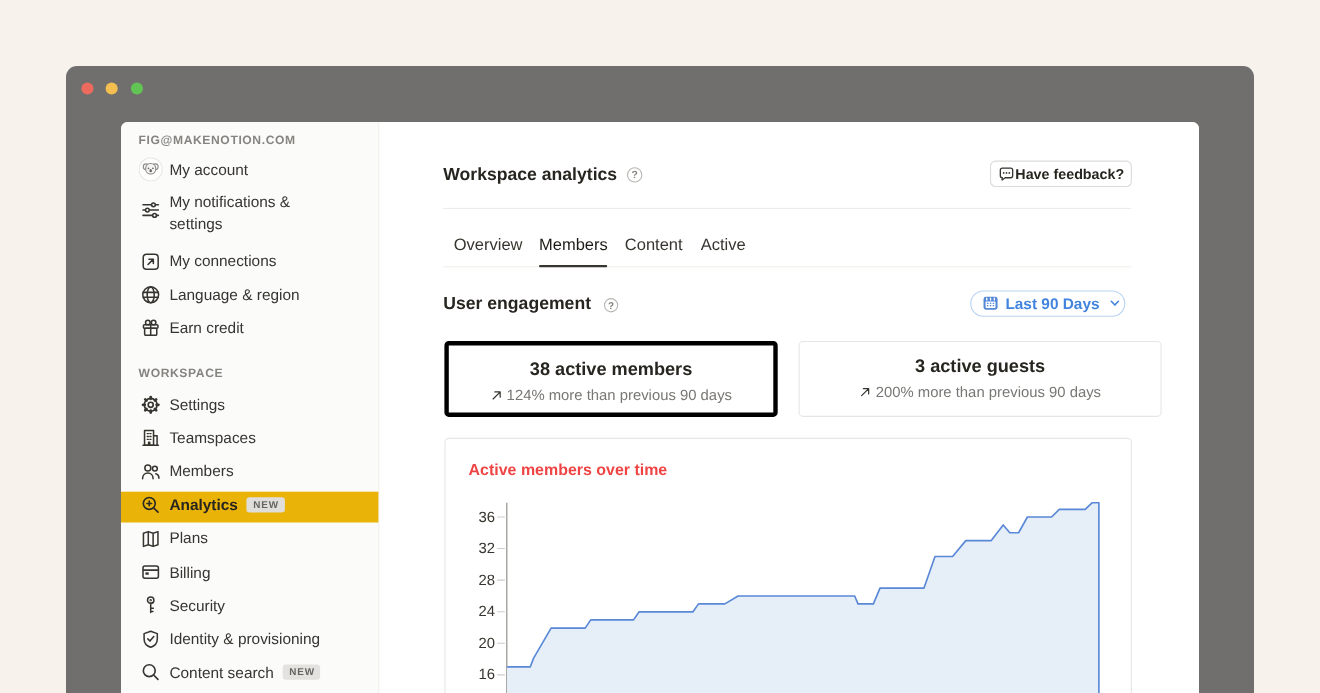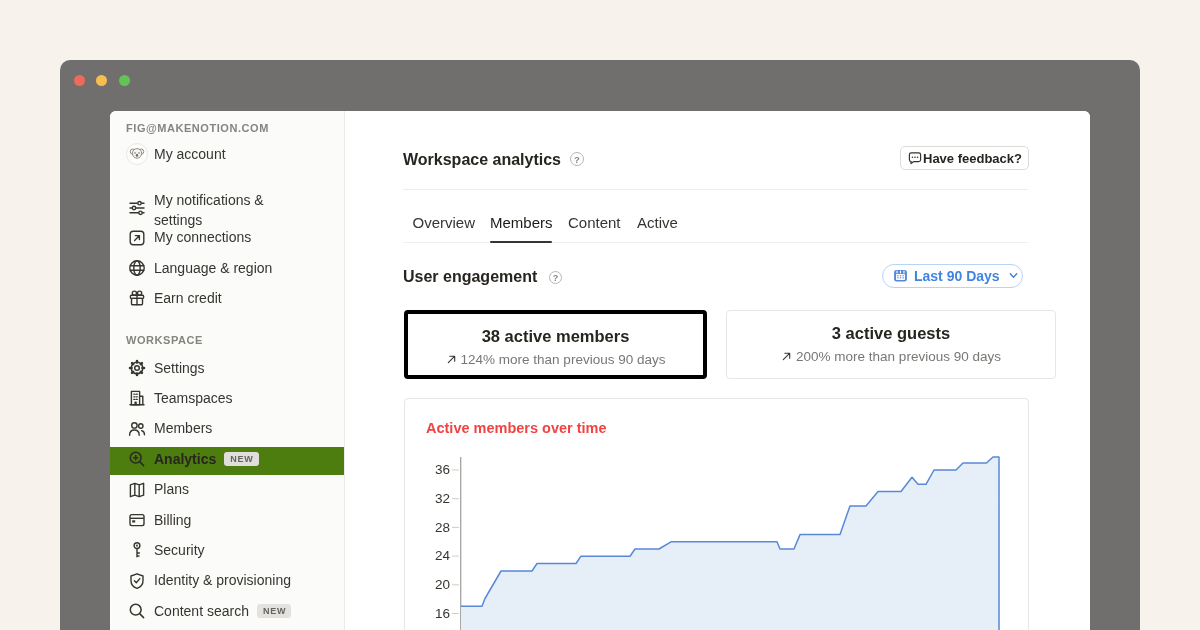--- a/index.html
+++ b/index.html
@@ -40,21 +40,21 @@
             <g fill="#6E6C67">
               <circle cx="9" cy="10" r="0.8"></circle>
               <circle cx="13" cy="10" r="0.8"></circle>
               <ellipse cx="11" cy="12.2" rx="1.2" ry="1.5"></ellipse>
             </g>
           </svg>
         </div>
         <div class="lbl">My account</div>
       </div>
 
-      <div class="srow" style="top:74px;height:48px;">
+      <div class="srow" style="top:57px;height:48px;">
         <div class="ic" style="top:13px;">
           <svg width="20" height="20" viewBox="0 0 20 20" stroke="#37352F" stroke-width="1.4" fill="none" stroke-linecap="round">
             <path d="M3,5.2 H17 M3,10 H17 M3,14.8 H17"></path>
             <circle cx="12.5" cy="5.2" r="1.7" fill="#FBFBFA"></circle>
             <circle cx="7" cy="10" r="1.7" fill="#FBFBFA"></circle>
             <circle cx="13.5" cy="14.8" r="1.7" fill="#FBFBFA"></circle>
           </svg>
         </div>
         <div class="lbl" style="top:4.5px;line-height:20px;">My notifications &amp;<br>settings</div>
       </div>
@@ -126,21 +126,21 @@
           <svg width="20" height="20" viewBox="0 0 20 20" fill="none" stroke="#37352F" stroke-width="1.4" stroke-linecap="round">
             <circle cx="7.4" cy="6.4" r="2.7"></circle>
             <path d="M2.6,16.2 c0,-3.4 2.2,-5.2 4.8,-5.2 c2.6,0 4.8,1.8 4.8,5.2"></path>
             <circle cx="13.8" cy="7" r="2.2"></circle>
             <path d="M14.6,11.6 c1.8,0.4 2.9,2 2.9,4.2"></path>
           </svg>
         </div>
         <div class="lbl">Members</div>
       </div>
 
-      <div class="srow" style="top:336px;height:27.5px;background:#4d7c0f;">
+      <div class="srow" style="top:336px;height:27.5px;background:#eab308;">
         <div class="ic">
           <svg style="margin-top:-2px" width="20" height="20" viewBox="0 0 20 20" fill="none" stroke="#2A2923" stroke-width="1.5" stroke-linecap="round">
             <circle cx="8.7" cy="8.7" r="5.4"></circle>
             <path d="M12.9,12.9 L16.6,16.6 M8.7,6.6 V10.8 M6.6,8.7 H10.8"></path>
           </svg>
         </div>
         <div class="lbl" style="top:2.5px;font-weight:bold;color:#27251F;">Analytics<span class="badge">NEW</span></div>
       </div>
 
       <div class="srow" style="top:364.6px;">

